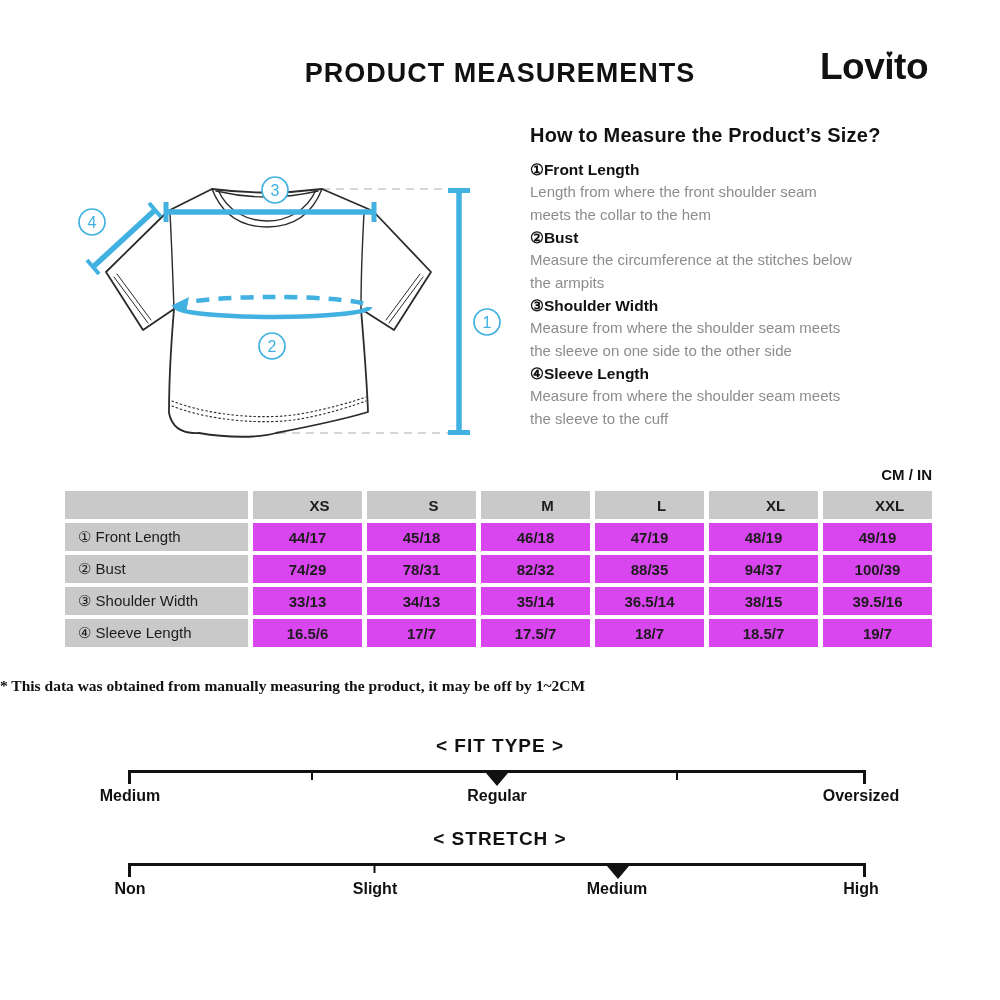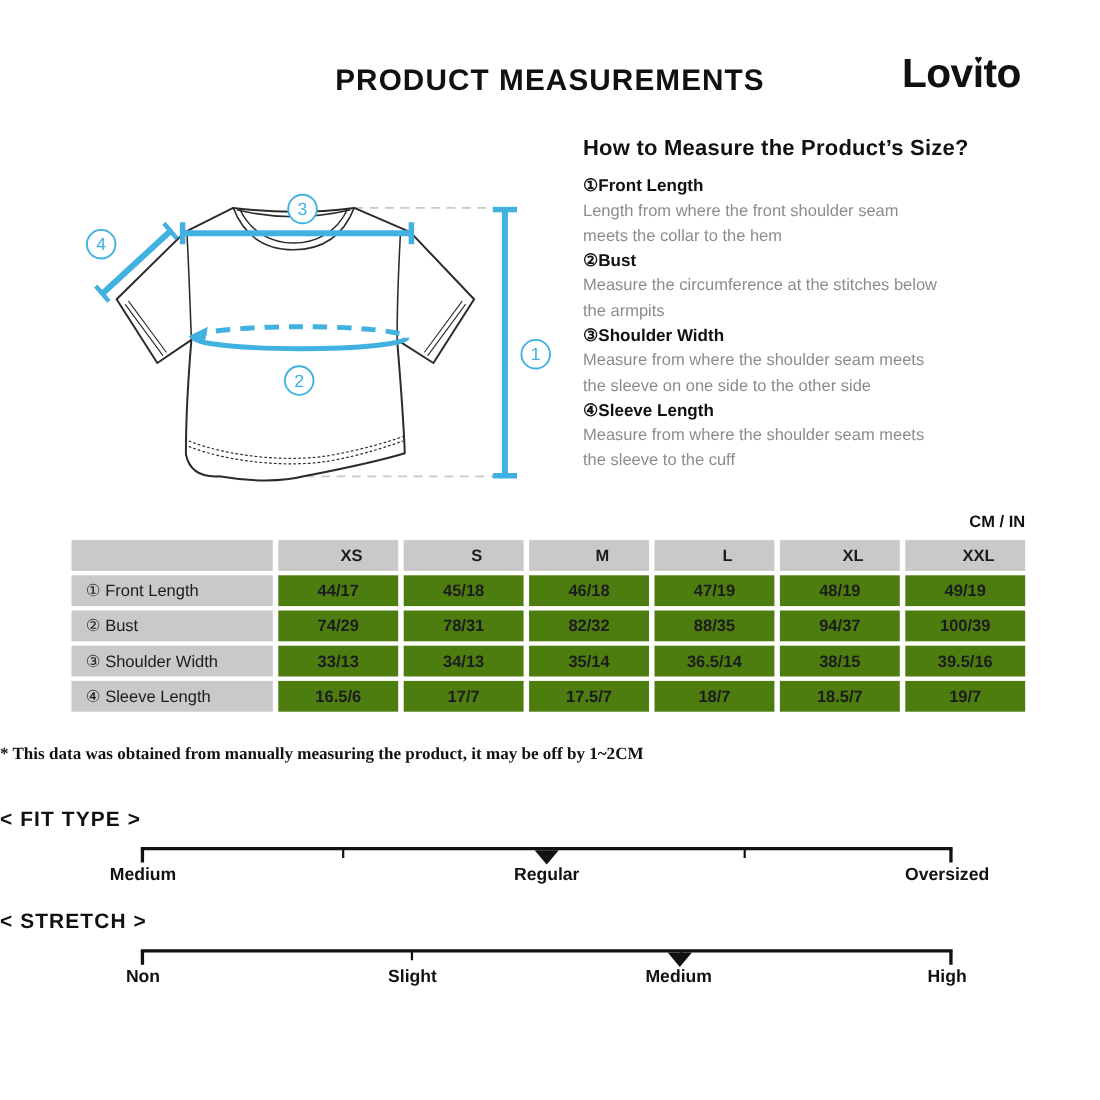--- a/index.html
+++ b/index.html
@@ -35,27 +35,27 @@
   .unit-label { position:absolute; top:466px; right:68px; font-size:15px; font-weight:700; color:#111; }
 
   
   .size-table {
     position:absolute; left:65px; top:491px; width:867px;
     display:grid; grid-template-columns:183px repeat(6, 1fr); gap:4px 5px;
   }
   .cell { height:28px; display:flex; align-items:center; justify-content:center; font-size:15px; color:#1c1c1c; }
   .cell.head { background:#c9c9c9; font-weight:700;padding-left:24px; }
   .cell.rowlabel { background:#c9c9c9; justify-content:flex-start; padding-left:13px; font-weight:400; }
-  .cell.val { background:#4d7c0f; font-weight:700; }
+  .cell.val { background:#d946ef; font-weight:700; }
 
   
   .footnote { position:absolute; top:677px; left:0; right:0; text-align:left; font-size:15.5px; font-weight:700; color:#111;font-family:Liberation Serif, serif; }
 
   
-  .scale-title { position:absolute; left:0; right:0; font-size:19px; font-weight:800; letter-spacing:1px; color:#111; }
+  .scale-title { position:absolute; left:0; right:0; text-align:center; font-size:19px; font-weight:800; letter-spacing:1px; color:#111; }
   .scale-svg { position:absolute; left:0; width:1000px; height:26px; }
   .scale-label { position:absolute; transform:translateX(-50%); font-size:16px; font-weight:700; white-space:nowrap; color:#111; }
 </style>
 </head>
 <body>
 
 <div class="page">
 
   <div class="page-title">PRODUCT MEASUREMENTS</div>
 

